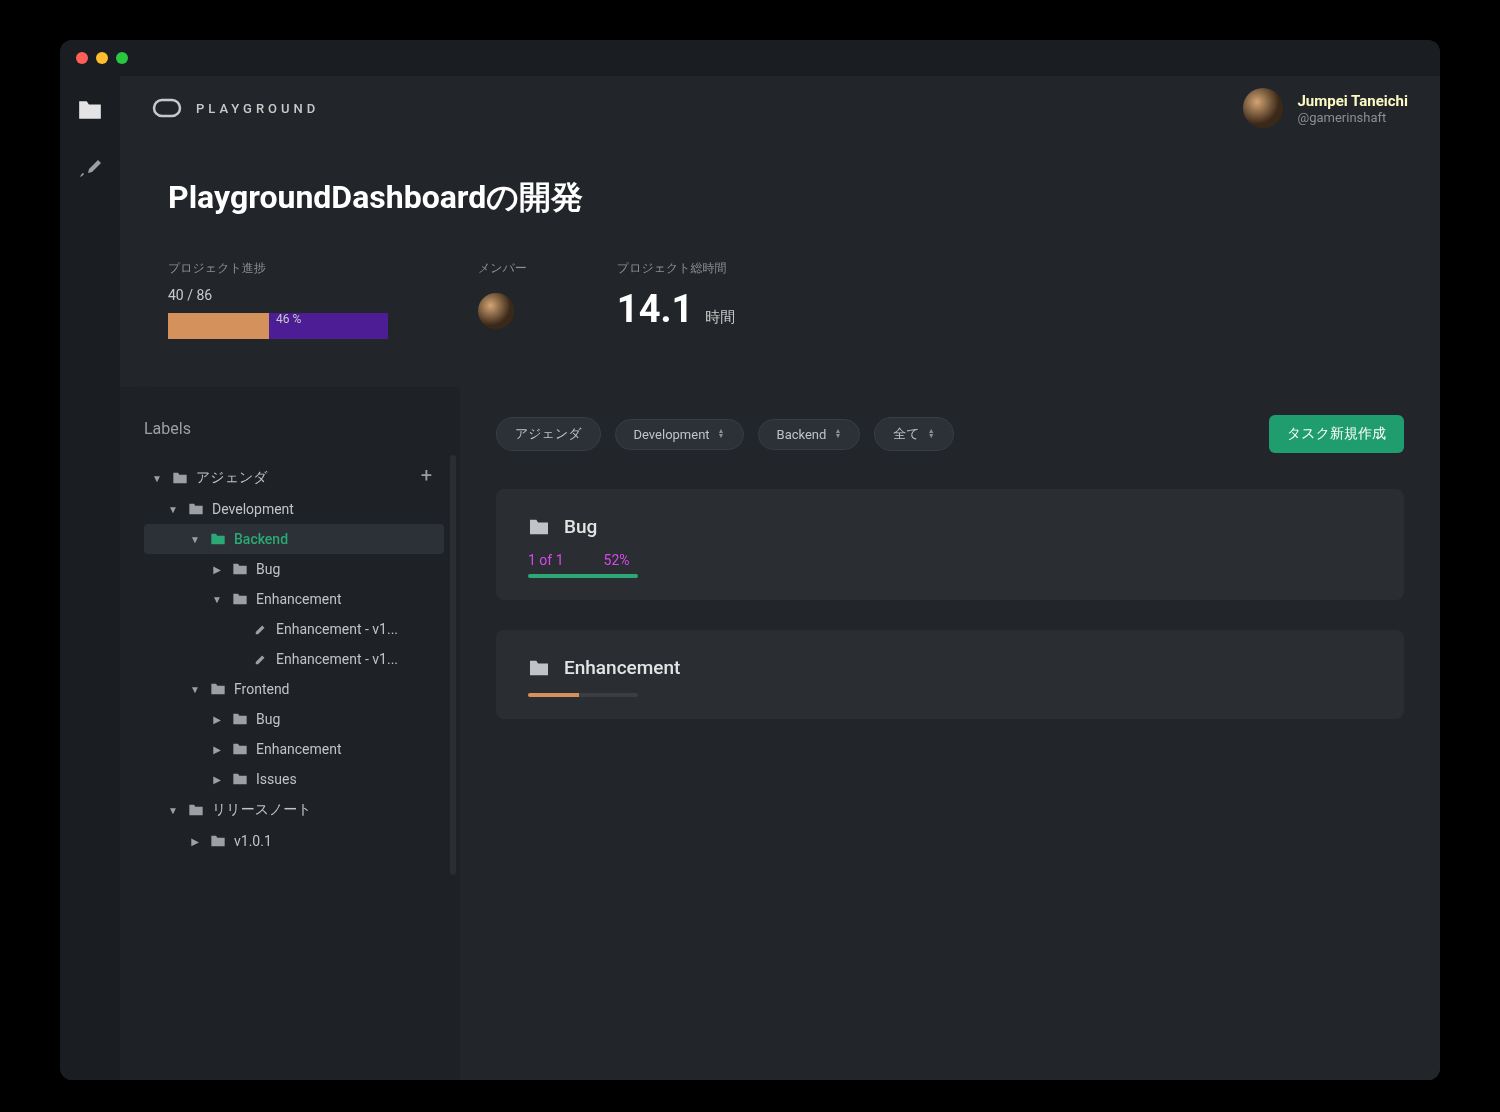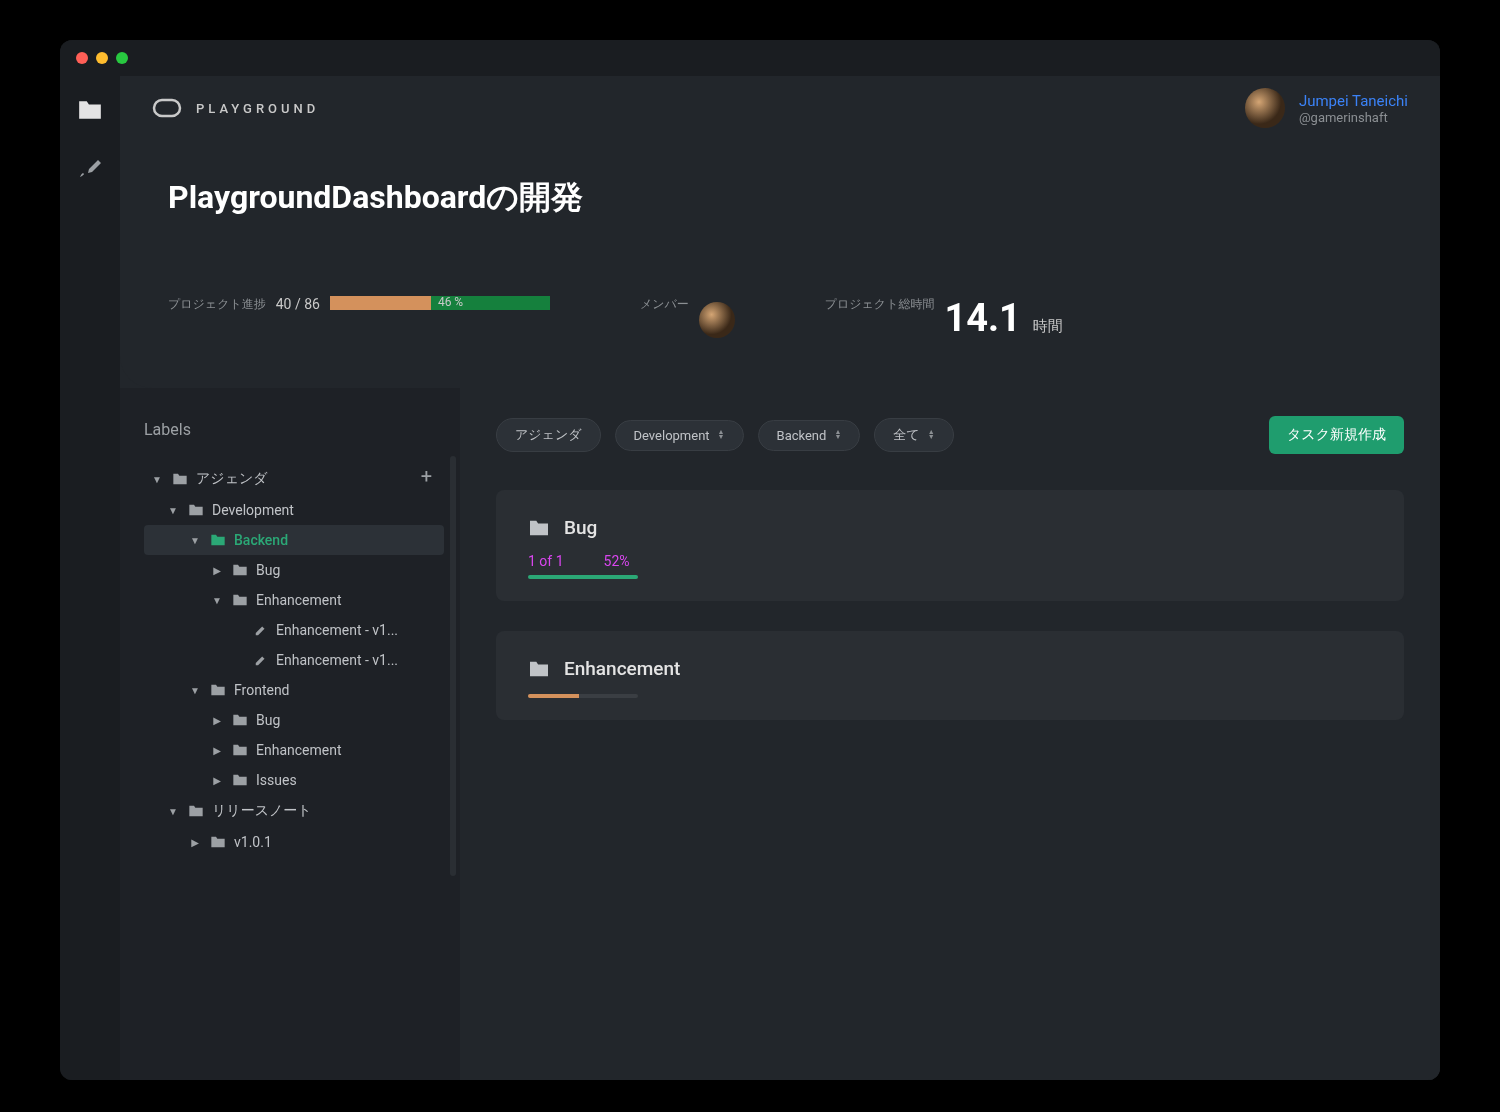--- a/index.html
+++ b/index.html
@@ -53,33 +53,33 @@
   align-items: center;
   padding: 0 32px;
   justify-content: space-between;
   background:#22262b;
 }
 .brand { display: flex; align-items: center; gap: 14px; }
 .brand-text { letter-spacing: 4px; font-size: 13px; color: #c9c9c9; font-weight: 500; }
 .user-block { display: flex; align-items: center; gap: 14px; }
 .avatar { width: 40px; height: 40px; border-radius: 50%; background: radial-gradient(circle at 35% 35%, #d4a574, #3a2818 60%); }
 .user-text { text-align: left; }
-.user-name { font-size: 15px; font-weight: 400; color: #3b82f6; }
+.user-name { font-size: 15px; font-weight: 700; color: #fef9c3; }
 .user-handle { font-size: 13px; color: #8b8f93; }
 .hero {
   padding: 36px 48px 48px 48px;
   background: #22262b;
   border-bottom-left-radius: 32px;
 }
 .page-title { font-size: 32px; font-weight: 700; color: #fff; margin-bottom: 40px; }
 .stats-row { display: flex; gap: 90px; align-items: flex-start; }
-.stat-block { display:flex; gap:10px;margin-top:36px; }
+.stat-block { display:flex; flex-direction:column; gap:10px; }
 .stat-label { font-size: 12px; color: #8b8f93; }
 .stat-count { font-size: 14px; color: #c9c9c9; }
-.progress-bar { width: 220px; height: 14px; background: #15803d; position:relative; }
+.progress-bar { width: 220px; height: 26px; background: #4c1d95; position:relative; }
 .progress-fill { height: 100%; background: #d4915c; }
 .progress-pct { position:absolute; left: 108px; top: -1px; font-size: 12px; color:#c9c9c9; }
 .member-avatar { width: 36px; height: 36px; border-radius: 50%; background: radial-gradient(circle at 35% 35%, #d4a574, #3a2818 60%); margin-top:6px; }
 .big-number { font-size: 38px; font-weight: 700; color: #fff; display:inline-block; }
 .unit { font-size: 15px; color: #c9c9c9; margin-left:8px; }
 .content-split { flex:1; display:flex; background:#1e2126; overflow:hidden; }
 .sidebar {
   width: 340px;
   background: #1e2126;
   padding: 32px 16px 16px 24px;

